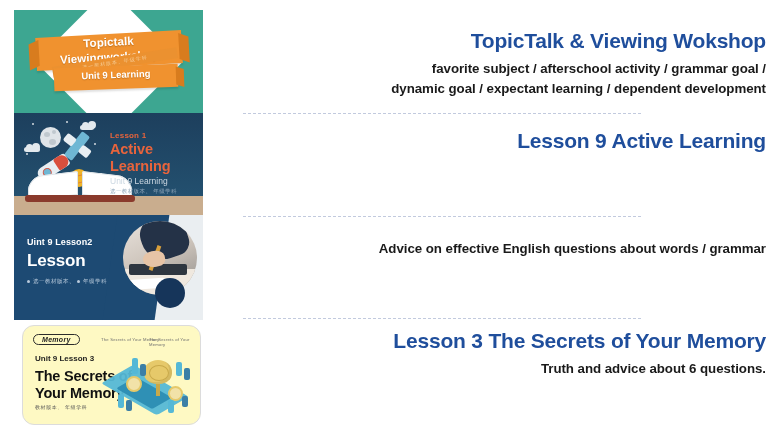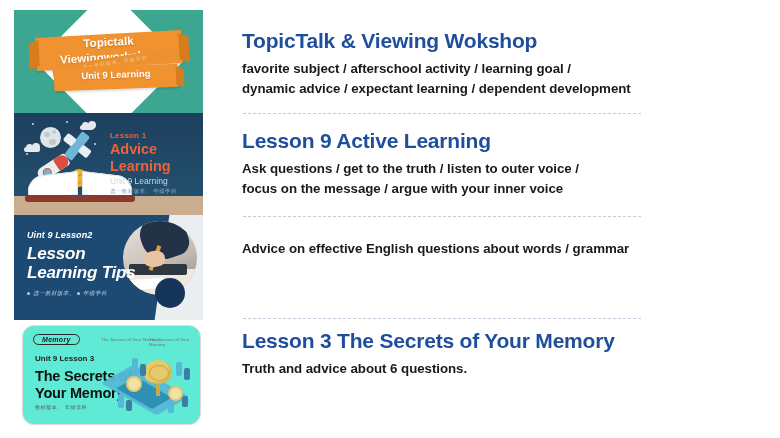--- a/index.html
+++ b/index.html
@@ -386,23 +386,22 @@
     position:absolute;
     right: 18px;
     bottom: 12px;
     width: 30px; height: 30px;
     border-radius: 50%;
     background: #16355a;
   }
   .t3-text {
     position:absolute;
     left: 13px;
-    top: 15px;
+    top: 22px;
     width: 112px;
-    font-style: italic;
   }
   .t3-kicker {
     color:#ffffff;
     font-size: 9px;
     font-weight: bold;
     letter-spacing: .1px;
   }
   .t3-head {
     color:#ffffff;
     font-size: 17px;
@@ -425,21 +424,21 @@
     margin-right:3px;
     vertical-align:middle;
   }
 
   
   #thumb4 {
     left: 22px;
     top: 325px;
     width: 177px;
     height: 98px;
-    background:#5eead4;
+    background:#fef9c3;
     border: 1px solid #dcdcdc;
     border-radius: 12px;
   }
   .t4-badge {
     position:absolute;
     left: 10px; top: 8px;
     padding: 1px 8px;
     border: 1px solid #2b2b2b;
     border-radius: 8px;
     font-size: 7px;
@@ -537,20 +536,21 @@
     background:#f2e2a8;
   }
 
   
   .content {
     position: absolute;
     left: 242px;
     top: 0;
     width: 538px;
     height: 348px;
+    text-align: right;
   }
   .section { position: absolute; left: 0; width: 524px; }
   .sec-title {
     color: #1f4e9c;
     font-size: 21px;
     font-weight: bold;
     letter-spacing: -0.2px;
     line-height: 26px;
   }
   .sec-body {
@@ -626,42 +626,41 @@
       <div class="t2-planet"></div>
 
       <div class="t2-book">
         <div class="pg l"></div>
         <div class="pg r"></div>
         <div class="cover"></div>
       </div>
 
       <div class="t2-text">
         <div class="t2-lesson">Lesson 1</div>
-        <div class="t2-head">Advice Learning</div>
+        <div class="t2-head">Active Learning</div>
         <div class="t2-unit">Unit 9 Learning</div>
         <div class="t2-cn">选一教材版本、 年级学科</div>
       </div>
     </div>
 
     <div class="thumb" id="thumb3">
       <div class="t3-navy"></div>
       <div class="t3-photo">
         <div class="desk"></div>
         <div class="kbd"></div>
         <div class="paper"></div>
         <div class="arm"></div>
         <div class="pencil"></div>
         <div class="hand"></div>
       </div>
       <div class="t3-dot"></div>
       <div class="t3-text">
         <div class="t3-kicker">Uint 9 Lesson2</div>
         <div class="t3-head">
           <span>Lesson</span><br>
-          <span>Learning Tips</span>
         </div>
         <div class="t3-cn">
           <b></b><span>选一教材版本、</span>
           <b></b><span>年级学科</span>
         </div>
       </div>
     </div>
 
     <div class="thumb" id="thumb4">
       <div class="t4-badge">Memory</div>
@@ -692,32 +691,28 @@
       </div>
     </div>
 
   </div>
 
   <div class="content">
 
     <div class="section" id="sec1">
       <div class="sec-title">TopicTalk &amp; Viewing Wokshop</div>
       <div class="sec-body">
-        <span>favorite subject / afterschool activity / learning goal /</span><br>
-        <span>dynamic advice / expectant learning / dependent development</span>
+        <span>favorite subject / afterschool activity / grammar goal /</span><br>
+        <span>dynamic goal / expectant learning / dependent development</span>
       </div>
     </div>
     <div class="divider" id="div1"></div>
 
     <div class="section" id="sec2">
       <div class="sec-title">Lesson 9 Active Learning</div>
-      <div class="sec-body">
-        <span>Ask questions / get to the truth / listen to outer voice /</span><br>
-        <span>focus on the message / argue with your inner voice</span>
-      </div>
     </div>
     <div class="divider" id="div2"></div>
 
     <div class="section" id="sec3">
       <div class="sec-body">
         <span>Advice on effective English questions about words / grammar</span>
       </div>
     </div>
     <div class="divider" id="div3"></div>
 

